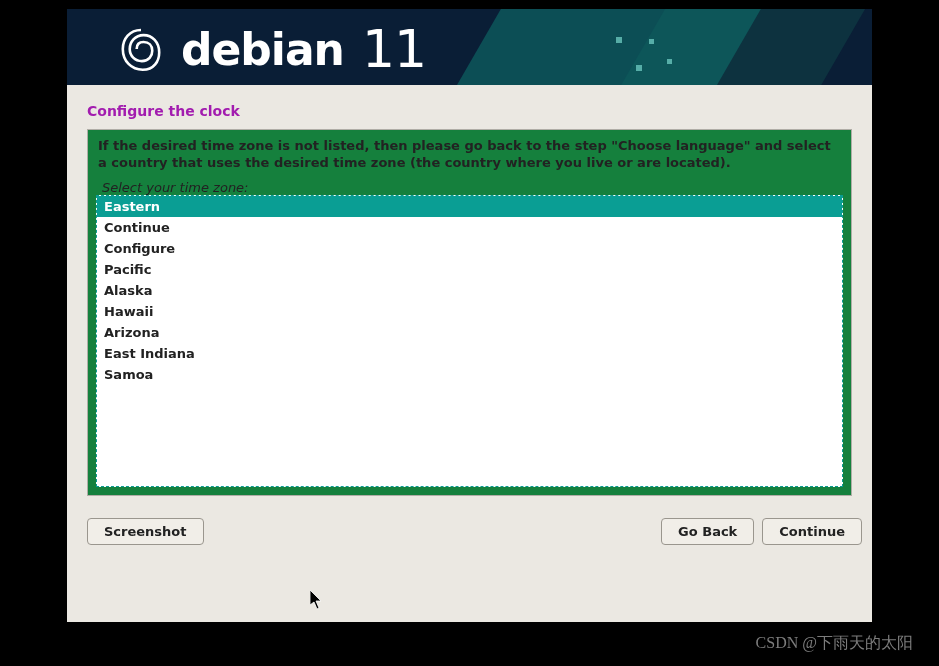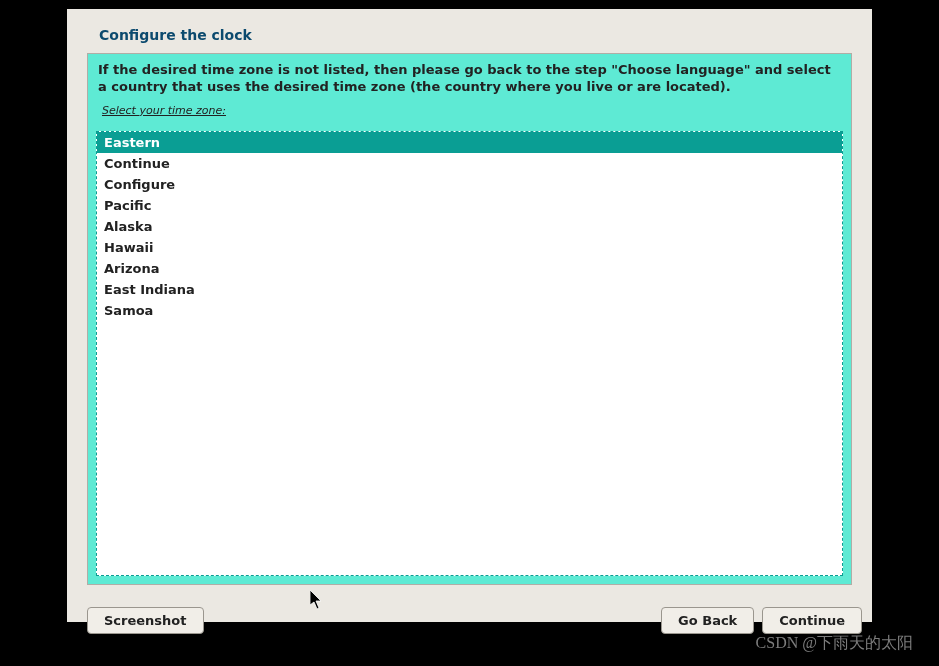--- a/index.html
+++ b/index.html
@@ -87,48 +87,46 @@
     }
     .debian-text .ver {
       font-weight: normal;
       font-size: 52px;
       margin-left: 6px;
     }
     .page-title {
       padding: 18px 20px 10px 20px;
       font-weight: bold;
       font-size: 14px;
-      color: #0c4a6e;
-      margin-left: 12px;
+      color: #a21caf;
     }
     .main-panel {
       margin: 0 20px;
       border: 1px solid #b0ada6;
-      background: #5eead4;
+      background: #15803d;
       padding: 8px 8px 8px 8px;
       flex: 0 0 auto;
     }
     .instruction {
       font-weight: bold;
       font-size: 13px;
       color: #222;
       line-height: 1.3;
       padding: 0 2px 4px 2px;
     }
     .prompt {
       font-style: italic;
-      font-size: 11px;
-      color: #222;
-      padding: 4px 2px 14px 6px;
-      text-decoration: underline;
+      font-size: 13px;
+      color: #222;
+      padding: 4px 2px 0 6px;
     }
     .listbox {
       border: 1px dashed #0a9c91;
       background: #fff;
-      height: 445px;
+      height: 292px;
       overflow: auto;
     }
     .list-item {
       padding: 3px 7px;
       font-weight: bold;
       font-size: 13px;
       color: #222;
       cursor: pointer;
     }
     .list-item.selected {

